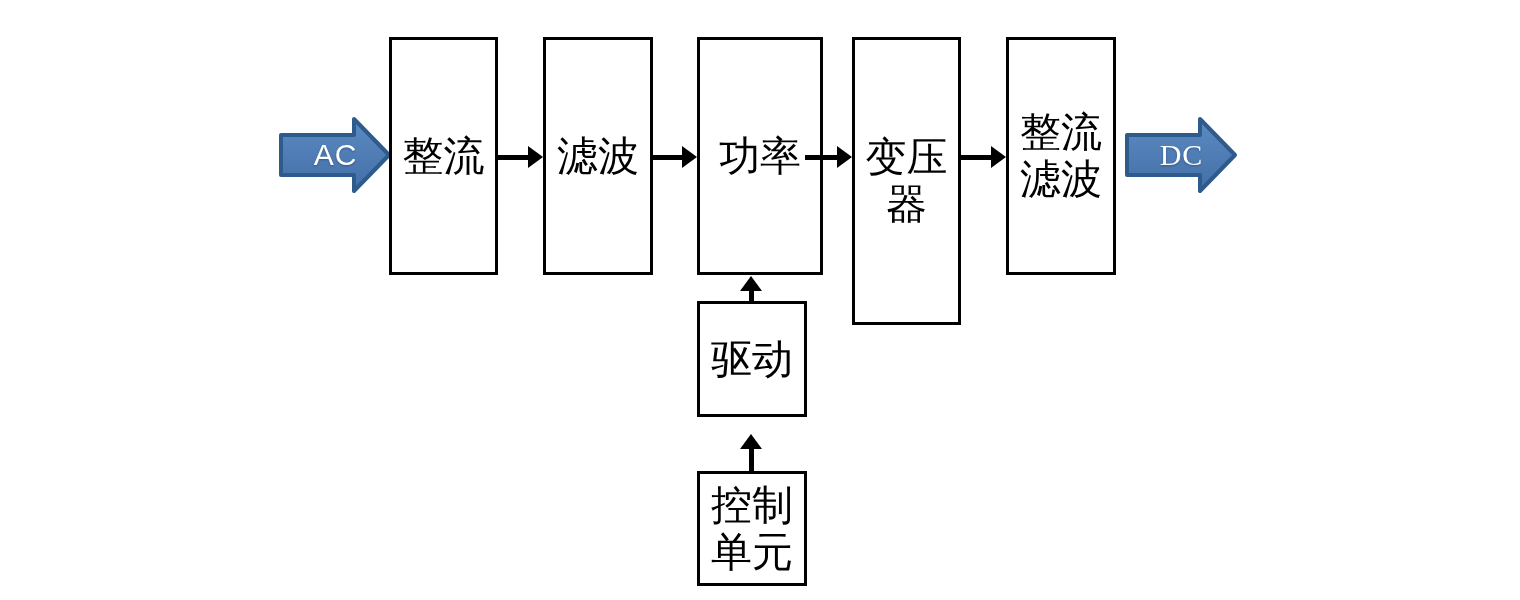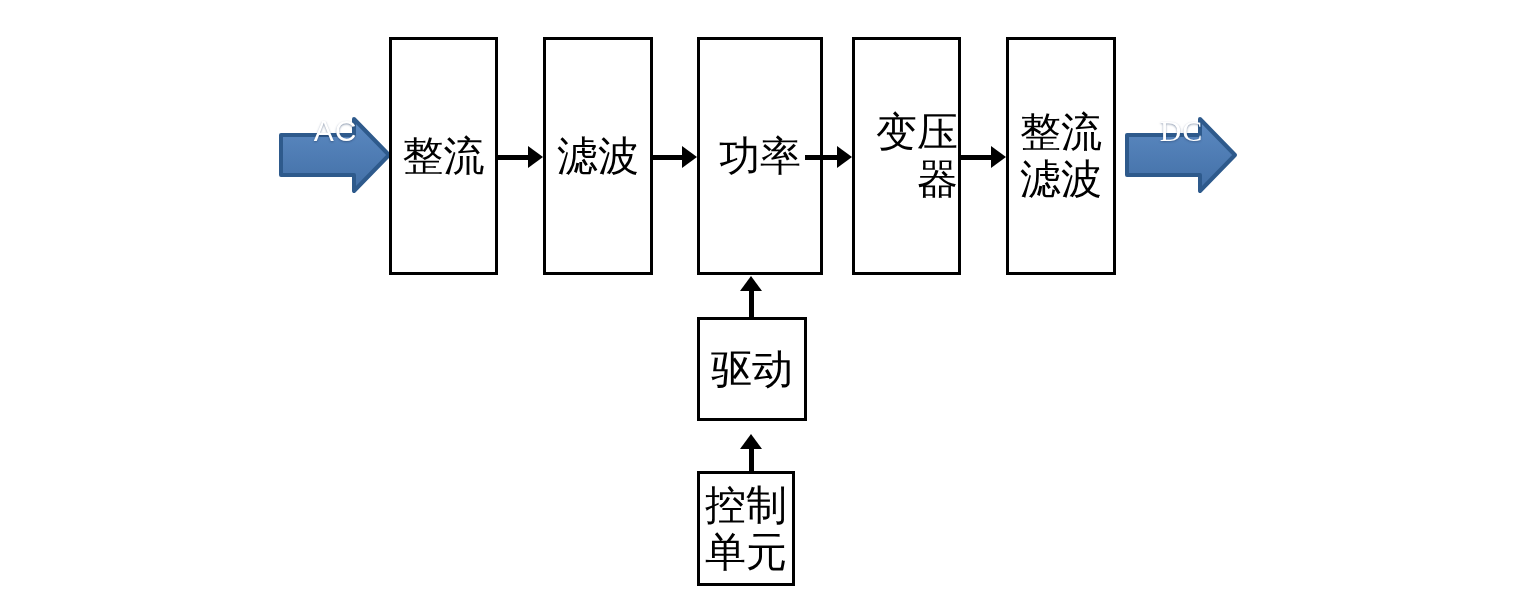--- a/index.html
+++ b/index.html
@@ -42,21 +42,21 @@
   .vhead {
     width:0; height:0;
     border-left:11px solid transparent;
     border-right:11px solid transparent;
     border-bottom:15px solid var(--connector, #000000);
   }
   .vshaft { width:5px; flex:1; background:var(--connector, #000000); }
   
   .block-arrow {
     position:absolute; width:113px; height:78px;
-    display:flex; justify-content:center;
+    display:flex; align-items:center; justify-content:center;
   }
   .block-arrow svg { position:absolute; inset:0; }
   .arrow-label {
     position:relative;
     color:var(--block-arrow-text, #ffffff);
     font-size:30px; line-height:30px;
     letter-spacing:1px;
     text-shadow:0 1px 2px rgba(34,60,100,0.55);
   }
 </style>
@@ -98,21 +98,21 @@
 
   <div class="block" style="left:697px; top:37px; width:126px; height:238px;">
     <span class="line">功率</span>
   </div>
 
   <div class="hconn" style="left:805px; width:47px;">
     <span class="hshaft"></span>
     <span class="hhead"></span>
   </div>
 
-  <div class="block" style="left:852px; top:37px; width:109px; height:238px;align-items:flex-end;">
+  <div class="block" style="left:852px; top:37px; width:109px; height:288px;">
     <span class="line">变压</span>
     <span class="line">器</span>
   </div>
 
   <div class="hconn" style="left:959px; width:47px;">
     <span class="hshaft"></span>
     <span class="hhead"></span>
   </div>
 
   <div class="block" style="left:1006px; top:37px; width:110px; height:238px;">
@@ -131,27 +131,27 @@
       <polygon points="2,19 75,19 75,3 110,39 75,75 75,59 2,59" fill="url(#gradDC)" style="stroke:var(--block-arrow-border, #2e5a8c)" stroke-width="4" stroke-linejoin="round"></polygon>
     </svg>
     <span class="arrow-label">DC</span>
   </div>
 
   <div class="vconn" style="left:740px; top:276px; height:41px;">
     <span class="vhead"></span>
     <span class="vshaft"></span>
   </div>
 
-  <div class="block" style="left:697px; top:317px; width:110px; height:104px;">
+  <div class="block" style="left:697px; top:301px; width:110px; height:116px;">
     <span class="line">驱动</span>
   </div>
 
   <div class="vconn" style="left:740px; top:434px; height:38px;">
     <span class="vhead"></span>
     <span class="vshaft"></span>
   </div>
 
-  <div class="block" style="left:697px; top:471px; width:98px; height:115px;">
+  <div class="block" style="left:697px; top:471px; width:110px; height:115px;">
     <span class="line">控制</span>
     <span class="line">单元</span>
   </div>
 
 </div>
 
 </body></html>

